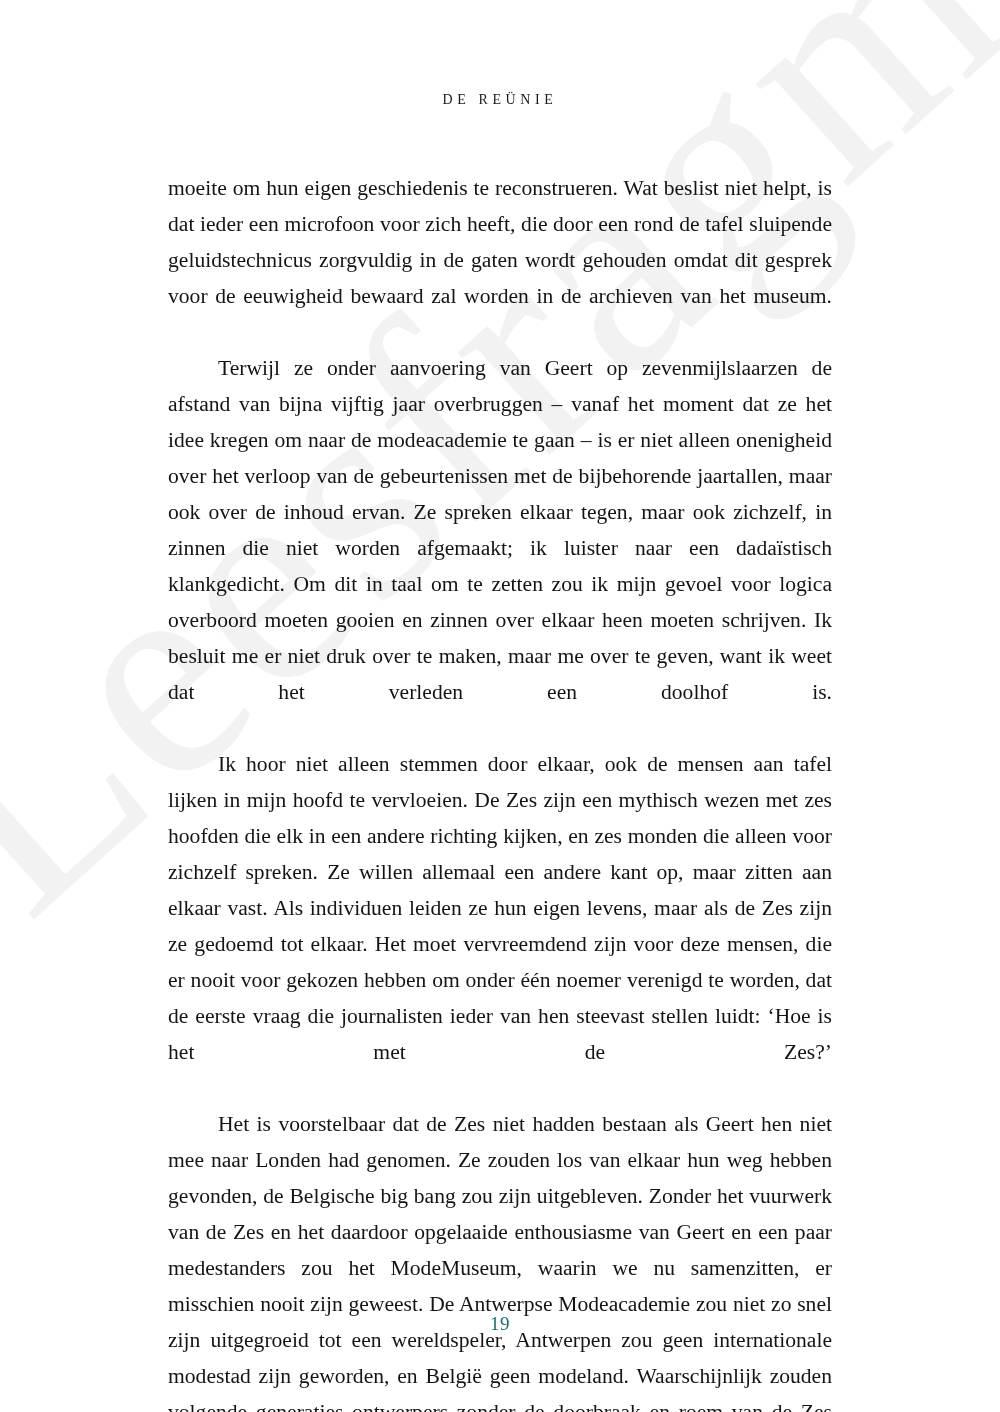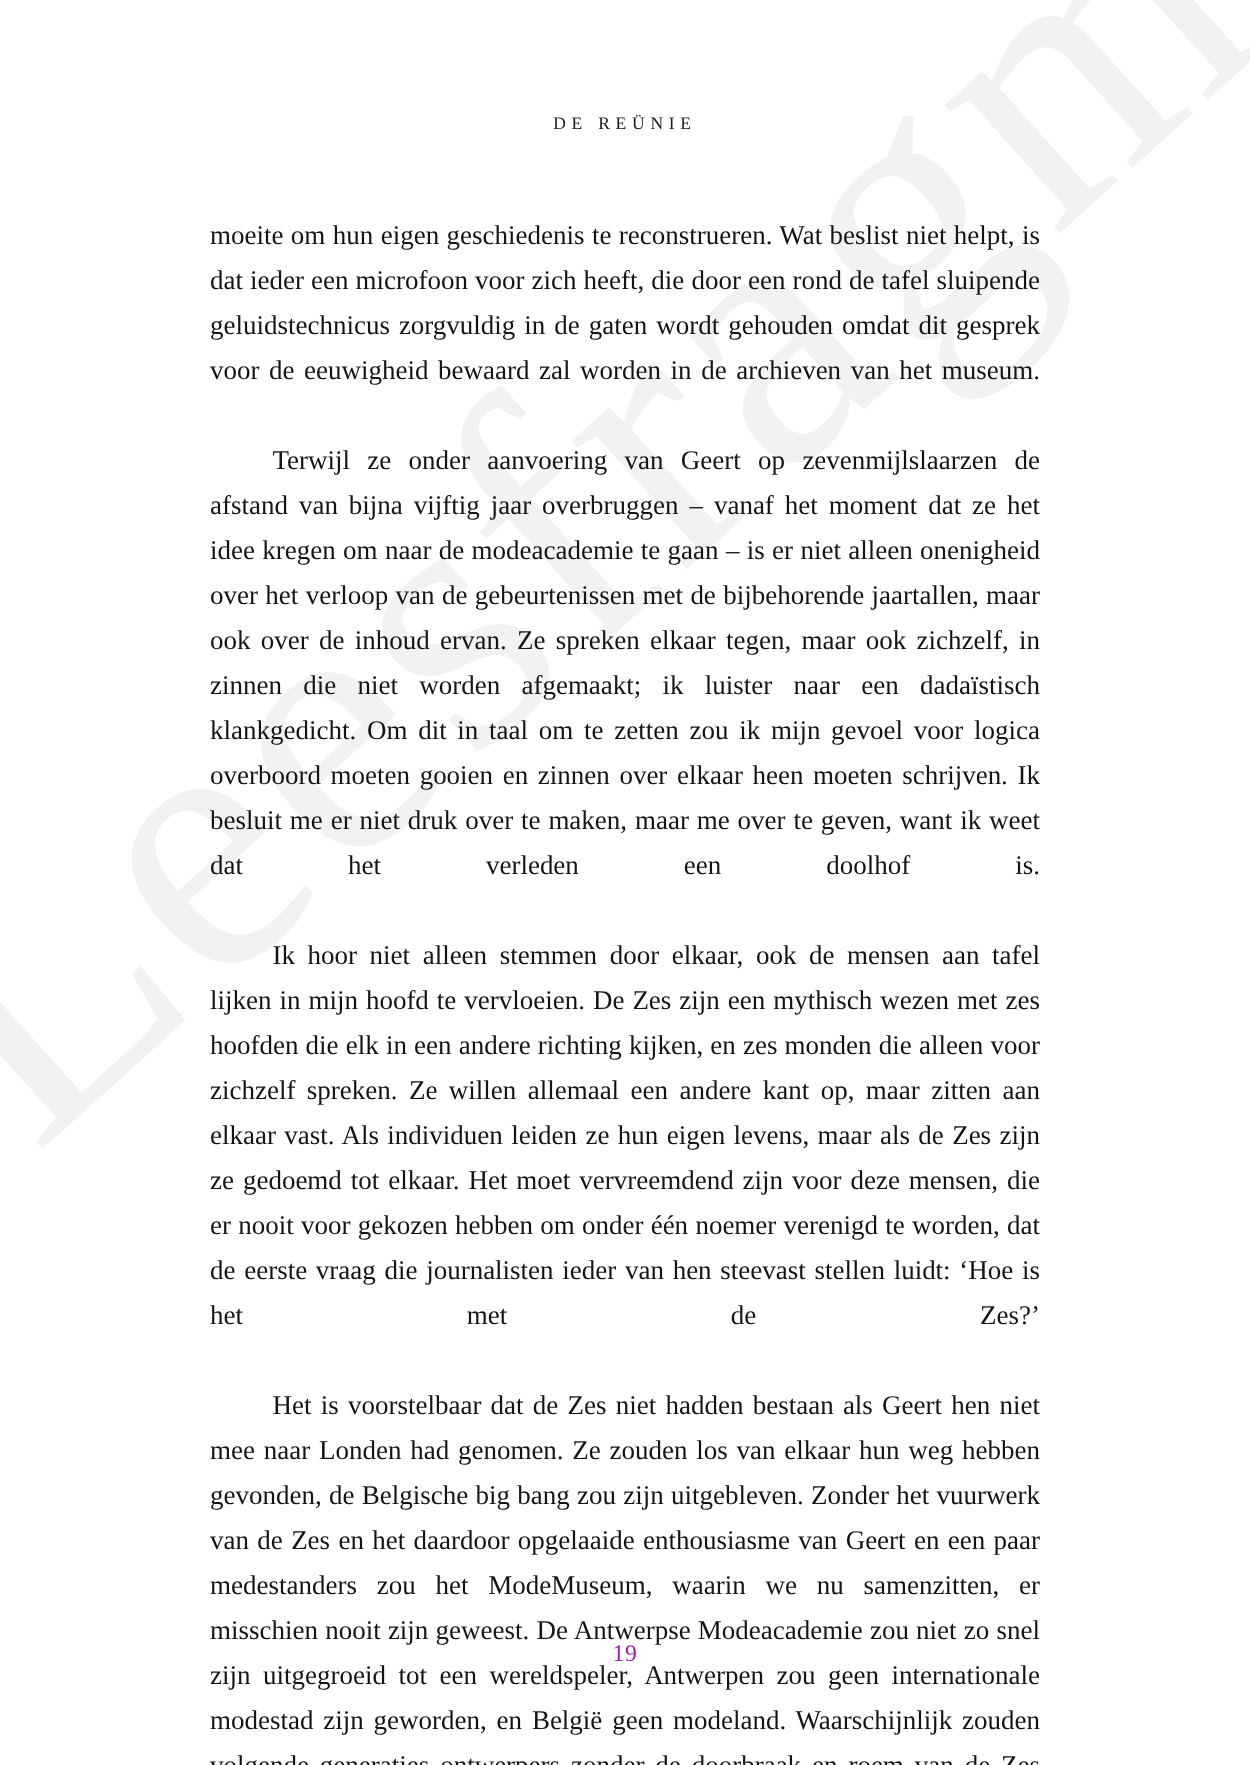--- a/index.html
+++ b/index.html
@@ -90,21 +90,21 @@
     width: 100%;
   }
 
   .folio {
     position: absolute;
     left: 0;
     top: 1313px;
     width: 1000px;
     text-align: center;
     font-size: 19px;
-    color: #a21caf;
+    color: #0f766e;
     letter-spacing: 0.5px;
   }
 </style>
 </head>
 <body>
 
 <div class="page">
 
   <div class="watermark-layer">
     <div class="watermark-text">Leesfragment</div>

